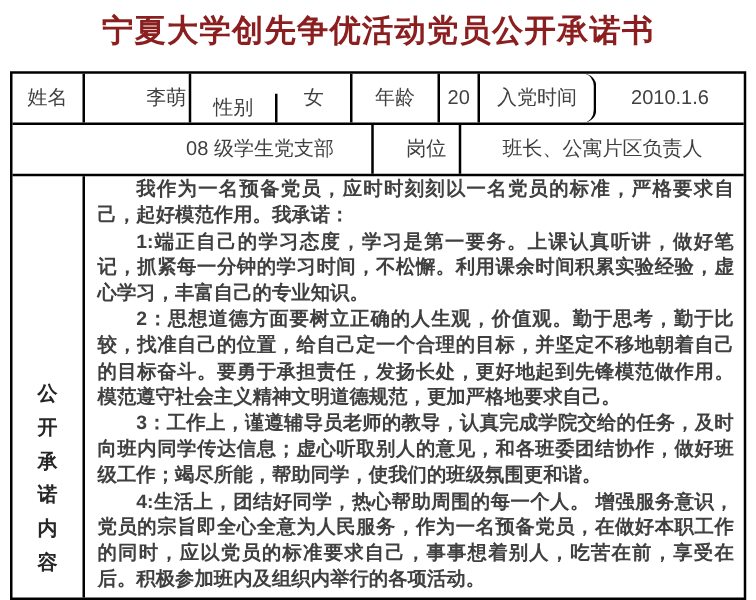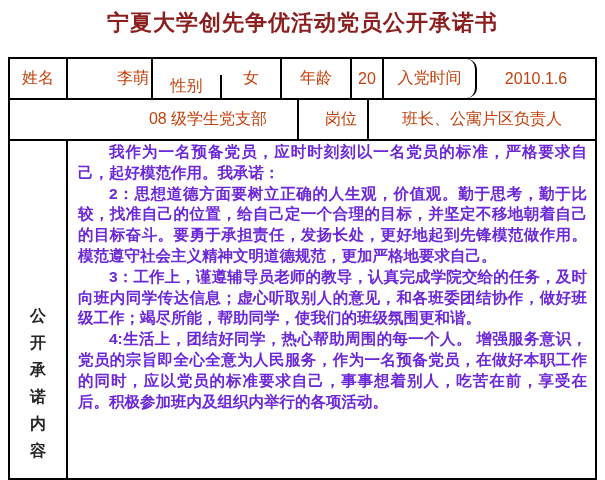--- a/index.html
+++ b/index.html
@@ -11,21 +11,21 @@
     position:relative;
     width:605px; height:480px;
     background:#ffffff;
     overflow:hidden;
   }
   .doc-title {
     position:absolute;
     top:8px; left:0;
     width:605px;
     text-align:center;
-    font-size:22px;
+    font-size:25px;
     font-weight:bold;
     color:#8b1e1e;
     letter-spacing:1px;
     white-space:nowrap;
   }
   .tbl {
     position:absolute;
     left:8px; top:57px;
     width:589px; height:423px;
     border:2px solid #000;
@@ -36,21 +36,21 @@
   .trow { display:flex; box-sizing:border-box; }
   .trow.info { height:41px; border-bottom:2px solid #000; }
   .trow.body { flex:1; min-height:0; }
   .cell {
     box-sizing:border-box;
     border-right:2px solid #000;
     display:flex;
     align-items:center;
     justify-content:center;
     font-size:16px;
-    color:#c2410c;
+    color:#404040;
     white-space:nowrap;
     overflow:hidden;
   }
   .cell.last { border-right:none; }
   
   .w-name-l{width:58px;} .w-name-v{width:85px;padding-left:47px;}
   .w-sex-l{width:69px;margin-top:16px;}  .w-sex-v{width:60px;}
   .w-age-l{width:70px;}  .w-age-v{width:32px;}
   .w-join-l{width:93px;border-radius:10px;} .w-join-v{flex:1;}
   
@@ -70,21 +70,21 @@
     font-weight:bold;
     color:#262626;
   }
   .label-cell .vchar { line-height:27px; }
   .content-cell {
     flex:1;
     box-sizing:border-box;
     padding:1px 8px 0 10px;
     font-size:15.5px;
     font-weight:bold;
-    color:#6d28d9;
+    color:#404040;
     line-height:20.8px;
     text-align:justify;
     overflow:hidden;
   }
   .content-cell p { margin:0; text-indent:2em; }
 </style>
 </head>
 <body>
 
 <div class="page">
@@ -115,20 +115,21 @@
       <div class="label-cell">
         <span class="vchar">公</span>
         <span class="vchar">开</span>
         <span class="vchar">承</span>
         <span class="vchar">诺</span>
         <span class="vchar">内</span>
         <span class="vchar">容</span>
       </div>
       <div class="content-cell">
         <p>我作为一名预备党员，应时时刻刻以一名党员的标准，严格要求自己，起好模范作用。我承诺：</p>
+        <p>1:端正自己的学习态度，学习是第一要务。上课认真听讲，做好笔记，抓紧每一分钟的学习时间，不松懈。利用课余时间积累实验经验，虚心学习，丰富自己的专业知识。</p>
         <p>2：思想道德方面要树立正确的人生观，价值观。勤于思考，勤于比较，找准自己的位置，给自己定一个合理的目标，并坚定不移地朝着自己的目标奋斗。要勇于承担责任，发扬长处，更好地起到先锋模范做作用。模范遵守社会主义精神文明道德规范，更加严格地要求自己。</p>
         <p>3：工作上，谨遵辅导员老师的教导，认真完成学院交给的任务，及时向班内同学传达信息；虚心听取别人的意见，和各班委团结协作，做好班级工作；竭尽所能，帮助同学，使我们的班级氛围更和谐。</p>
         <p>4:生活上，团结好同学，热心帮助周围的每一个人。 增强服务意识，党员的宗旨即全心全意为人民服务，作为一名预备党员，在做好本职工作的同时，应以党员的标准要求自己，事事想着别人，吃苦在前，享受在后。积极参加班内及组织内举行的各项活动。</p>
       </div>
     </div>
 
   </div>
 </div>
 
 </body></html>

